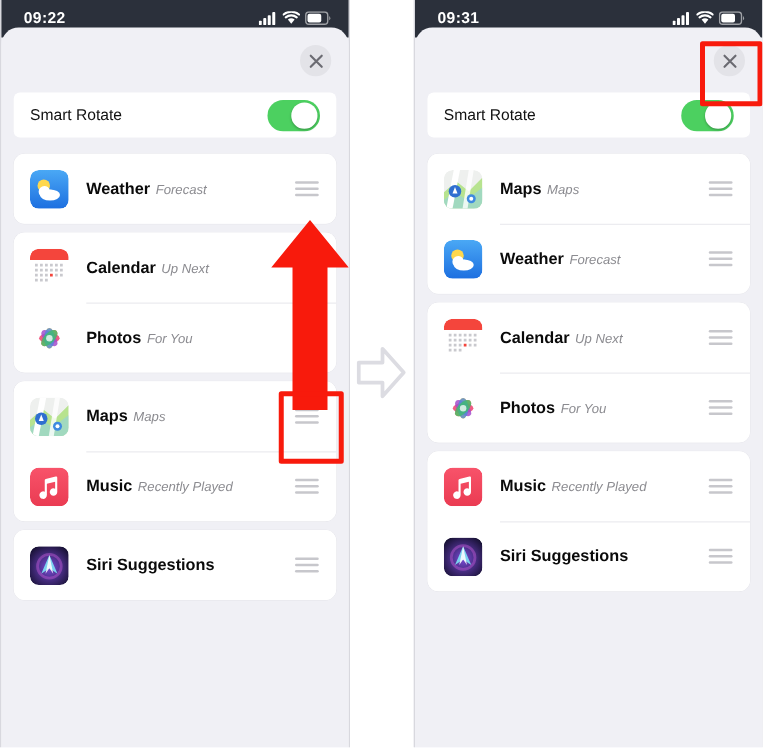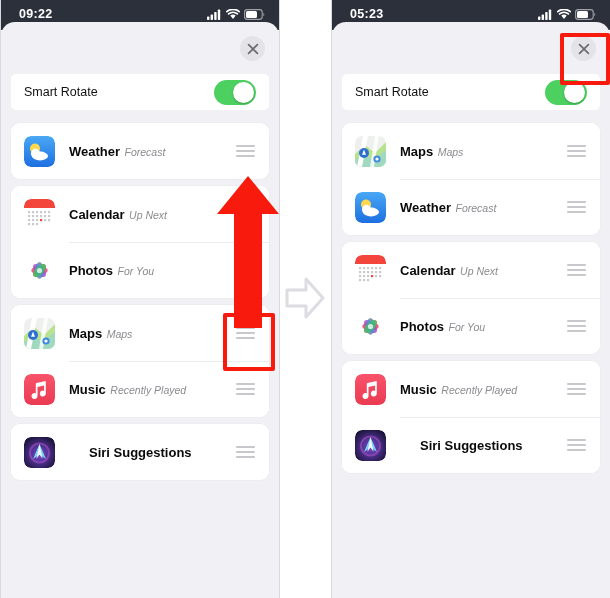--- a/index.html
+++ b/index.html
@@ -175,21 +175,21 @@
     color: #0a0a0a;
     line-height: 1.15;
   }
   .row-sub {
     font-size: 10.5px;
     color: #8b8b90;
     line-height: 1.35;
     margin-top: 1px;
     font-style: italic;
   }
-  .row-title.solo { line-height: 1.05; margin-left: 20px; }
+  .row-title.solo { line-height: 1.05; }
   .grip {
     width: 19px;
     flex: 0 0 auto;
     display: flex;
     flex-direction: column;
     justify-content: center;
     gap: 3px;
   }
   .grip i {
     display: block;
@@ -444,21 +444,21 @@
     <div class="red-box" style="left:222px; top:313px; width:52px; height:58px;"></div>
   </div>
 
   <svg class="mid-arrow" style="left:285px; top:277px;" width="40" height="42" viewBox="0 0 40 42">
     <path d="M2 13 H21 V2 L38 21 L21 40 V29 H2 Z" fill="#ffffff" stroke="#dcdce2" stroke-width="3" stroke-linejoin="round"></path>
   </svg>
 
   <div class="phone right">
 
     <div class="statusbar">
-      <div class="clock">05:23</div>
+      <div class="clock">09:31</div>
       <div class="status-icons">
         <svg width="15" height="11" viewBox="0 0 15 11">
           <rect x="0" y="7.5" width="2.4" height="3.5" rx=".7" fill="#fff"></rect>
           <rect x="3.6" y="5.4" width="2.4" height="5.6" rx=".7" fill="#fff"></rect>
           <rect x="7.2" y="3.1" width="2.4" height="7.9" rx=".7" fill="#fff"></rect>
           <rect x="10.8" y="0.6" width="2.4" height="10.4" rx=".7" fill="#fff"></rect>
         </svg>
         <svg width="14" height="11" viewBox="0 0 14 11">
           <path d="M7 9.9 L4.3 6.6 a4.3 4.3 0 0 1 5.4 0 Z" fill="#fff"></path>
           <path d="M2.6 4.9 a6.9 6.9 0 0 1 8.8 0" stroke="#fff" stroke-width="1.7" fill="none" stroke-linecap="round"></path>

